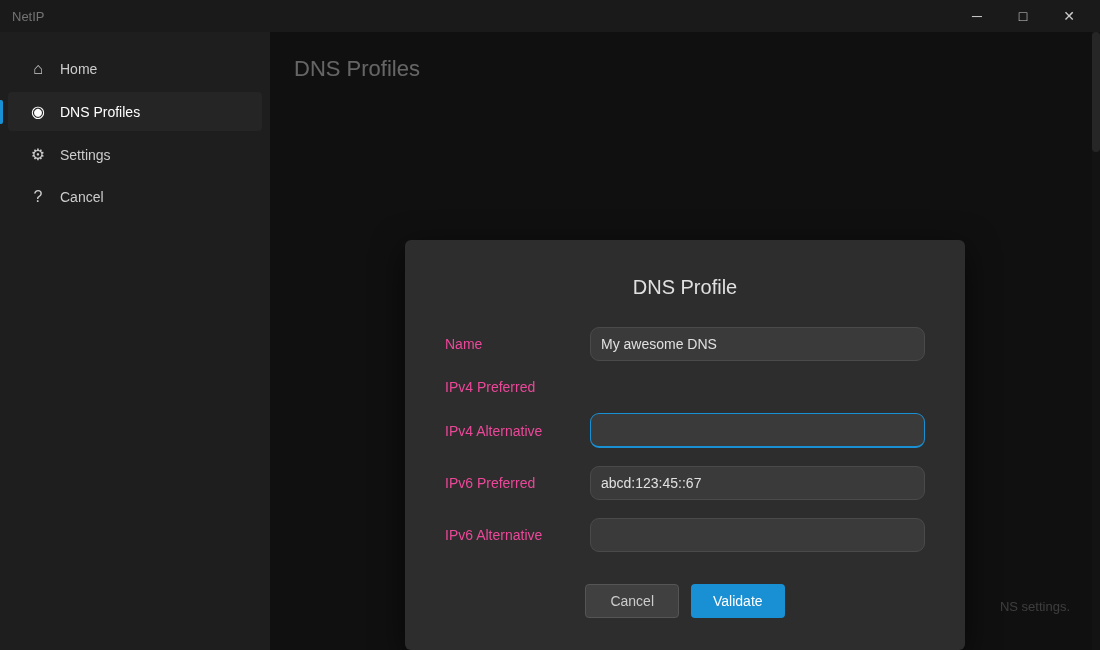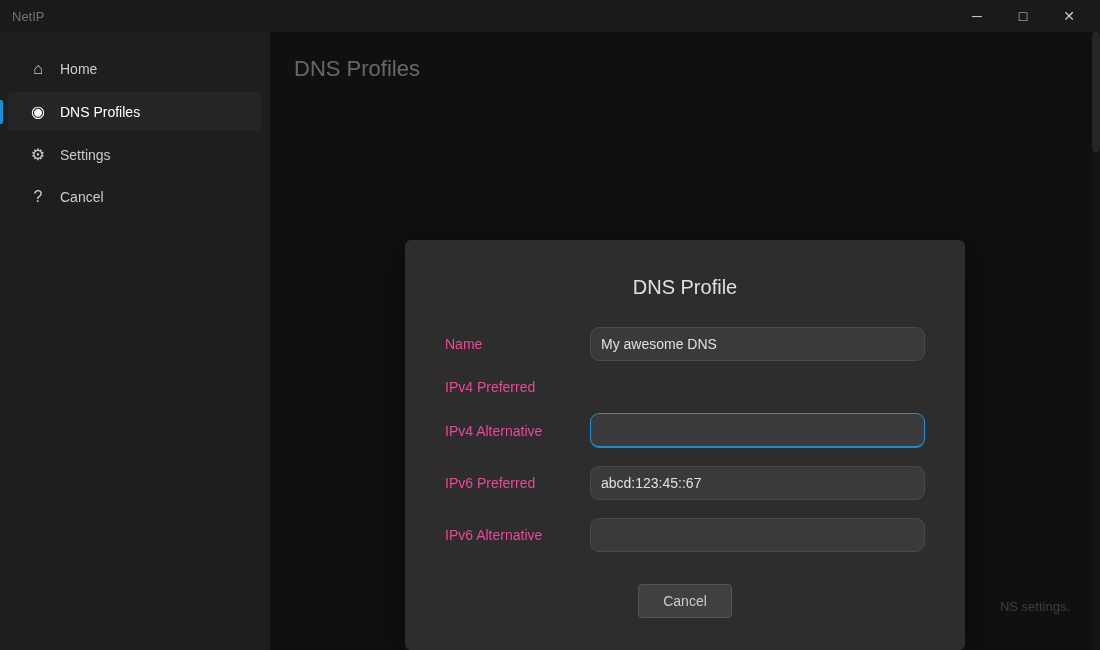--- a/index.html
+++ b/index.html
@@ -283,17 +283,18 @@
           <input class="form-input" type="text" value="abcd:123:45::67" style="">
         </div>
 
         <div class="form-row">
           <label class="form-label">IPv6 Alternative</label>
           <input class="form-input" type="text" value="" style="">
         </div>
 
         <div class="modal-actions">
           <button class="btn-cancel">Cancel</button>
+          <button class="btn-validate">Validate</button>
         </div>
       </div>
     </div>
   </div>
 </div>
 
 </body></html>

